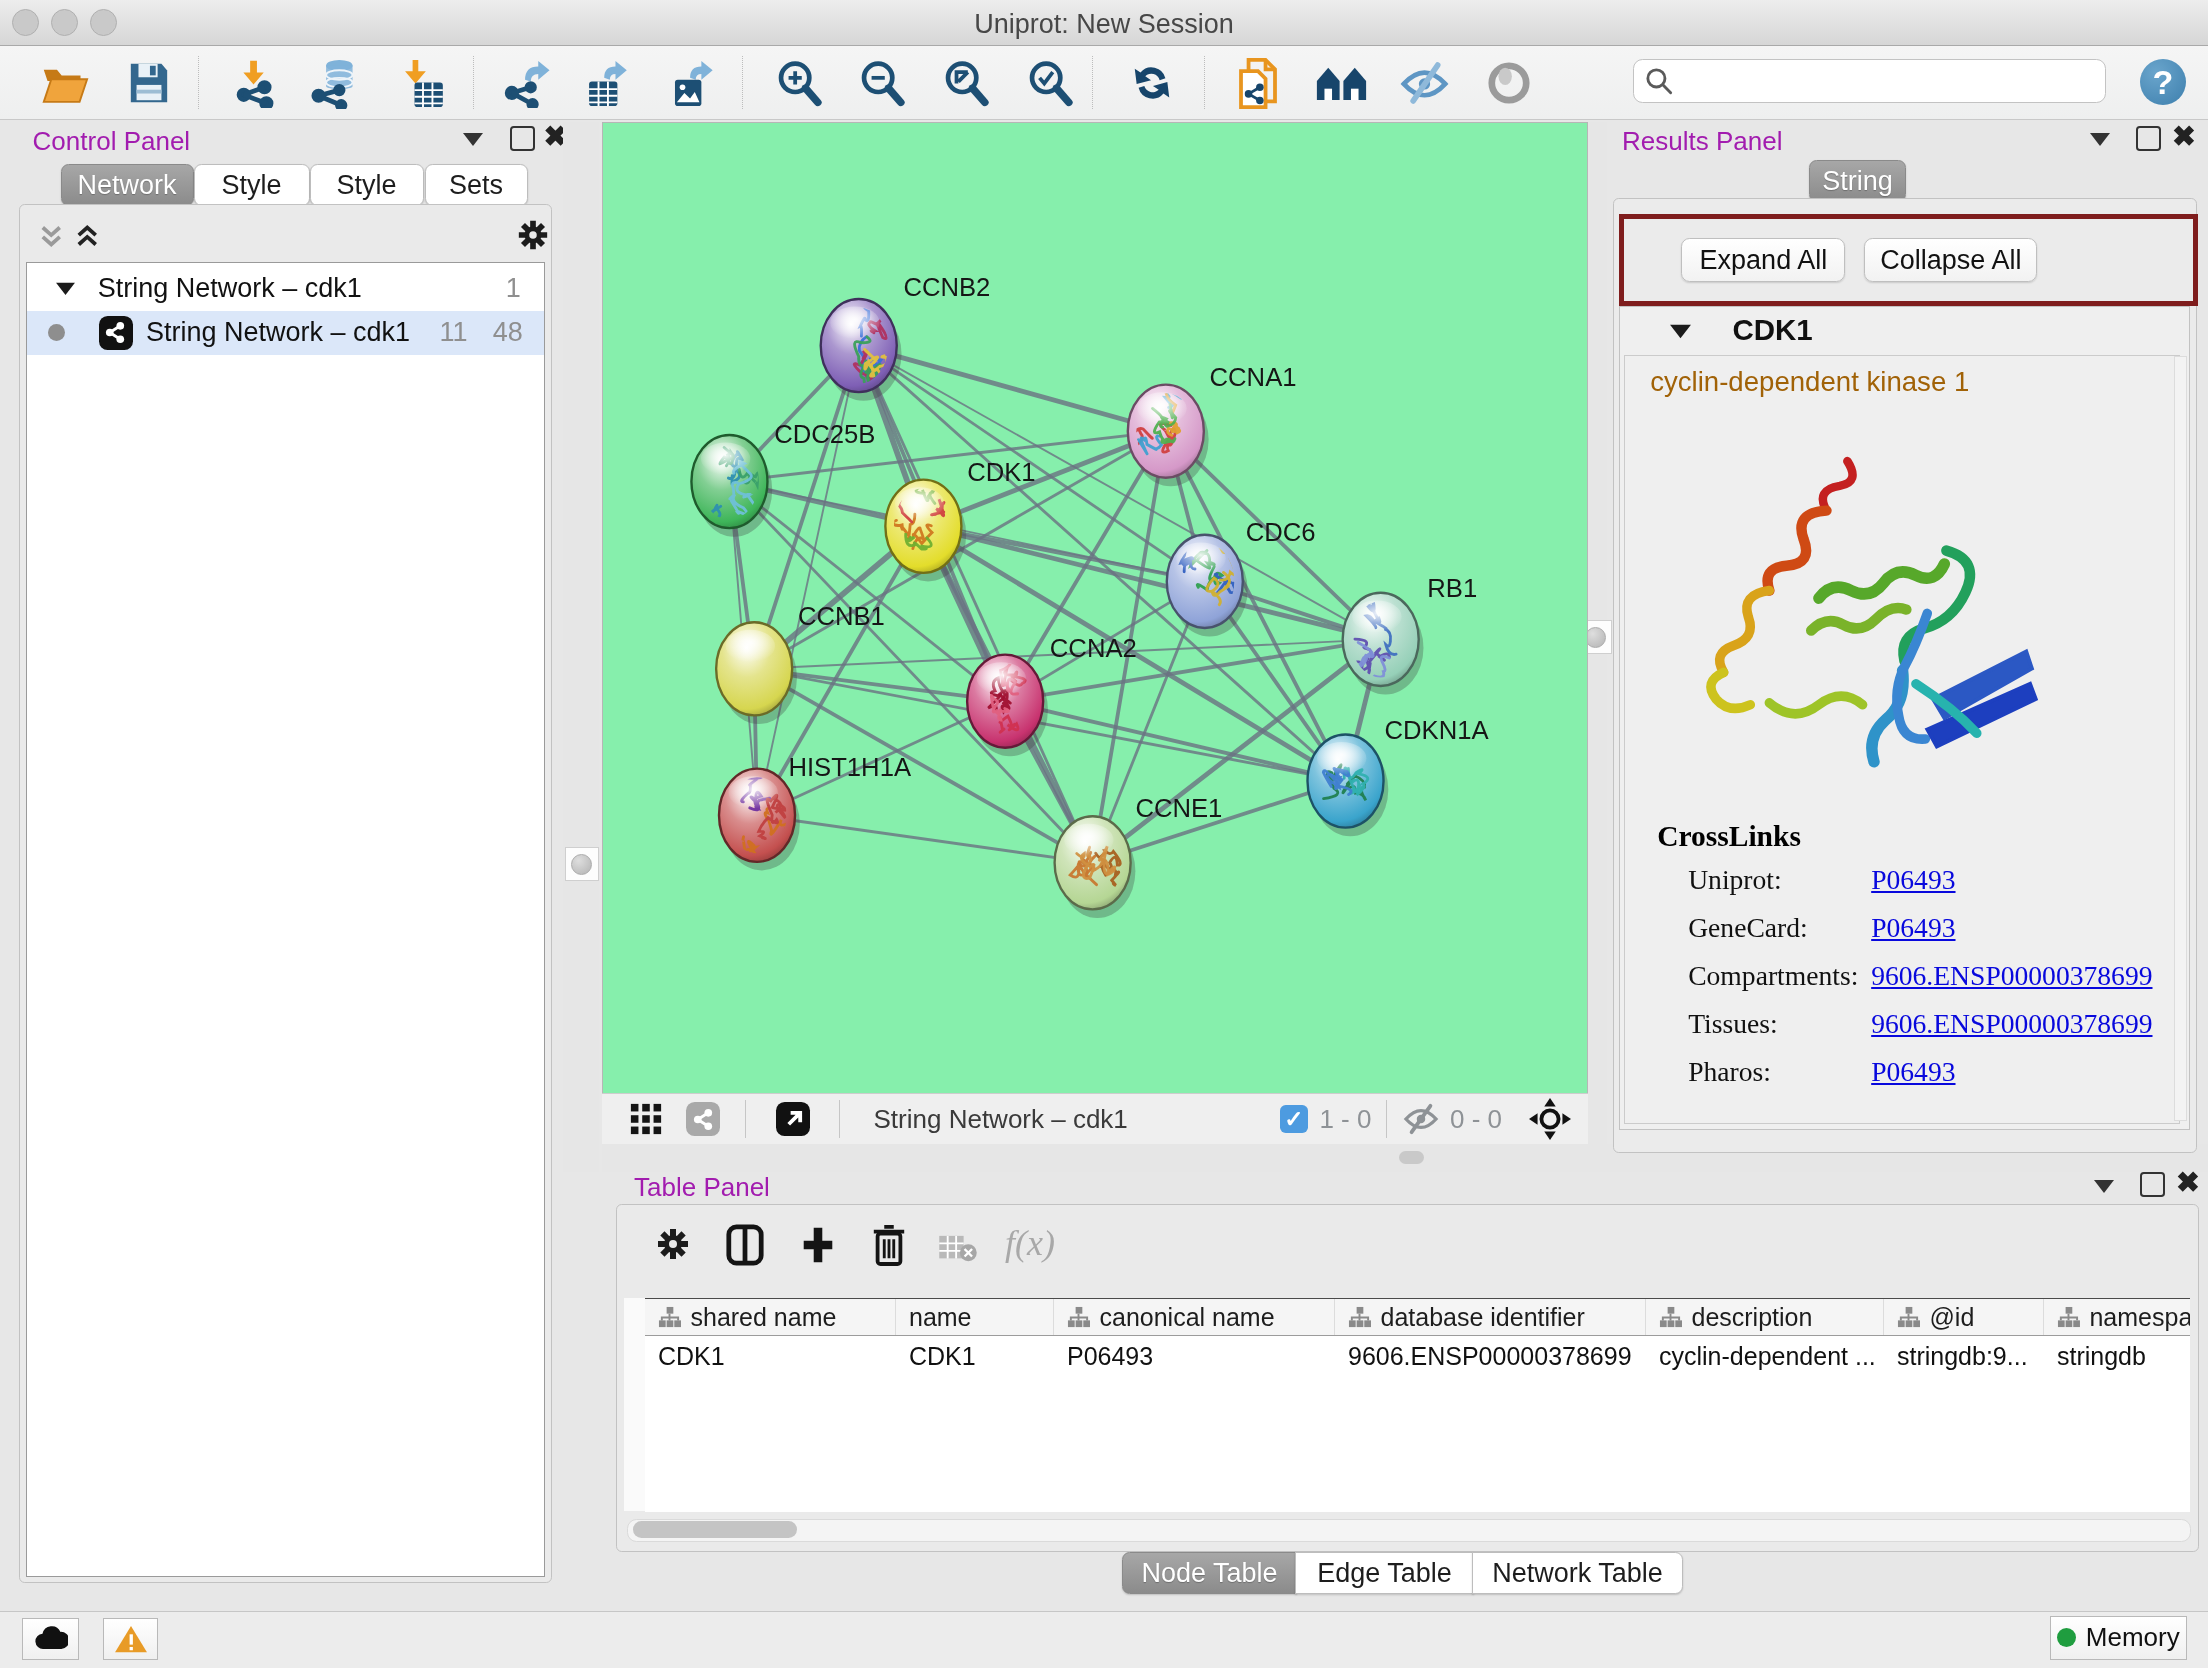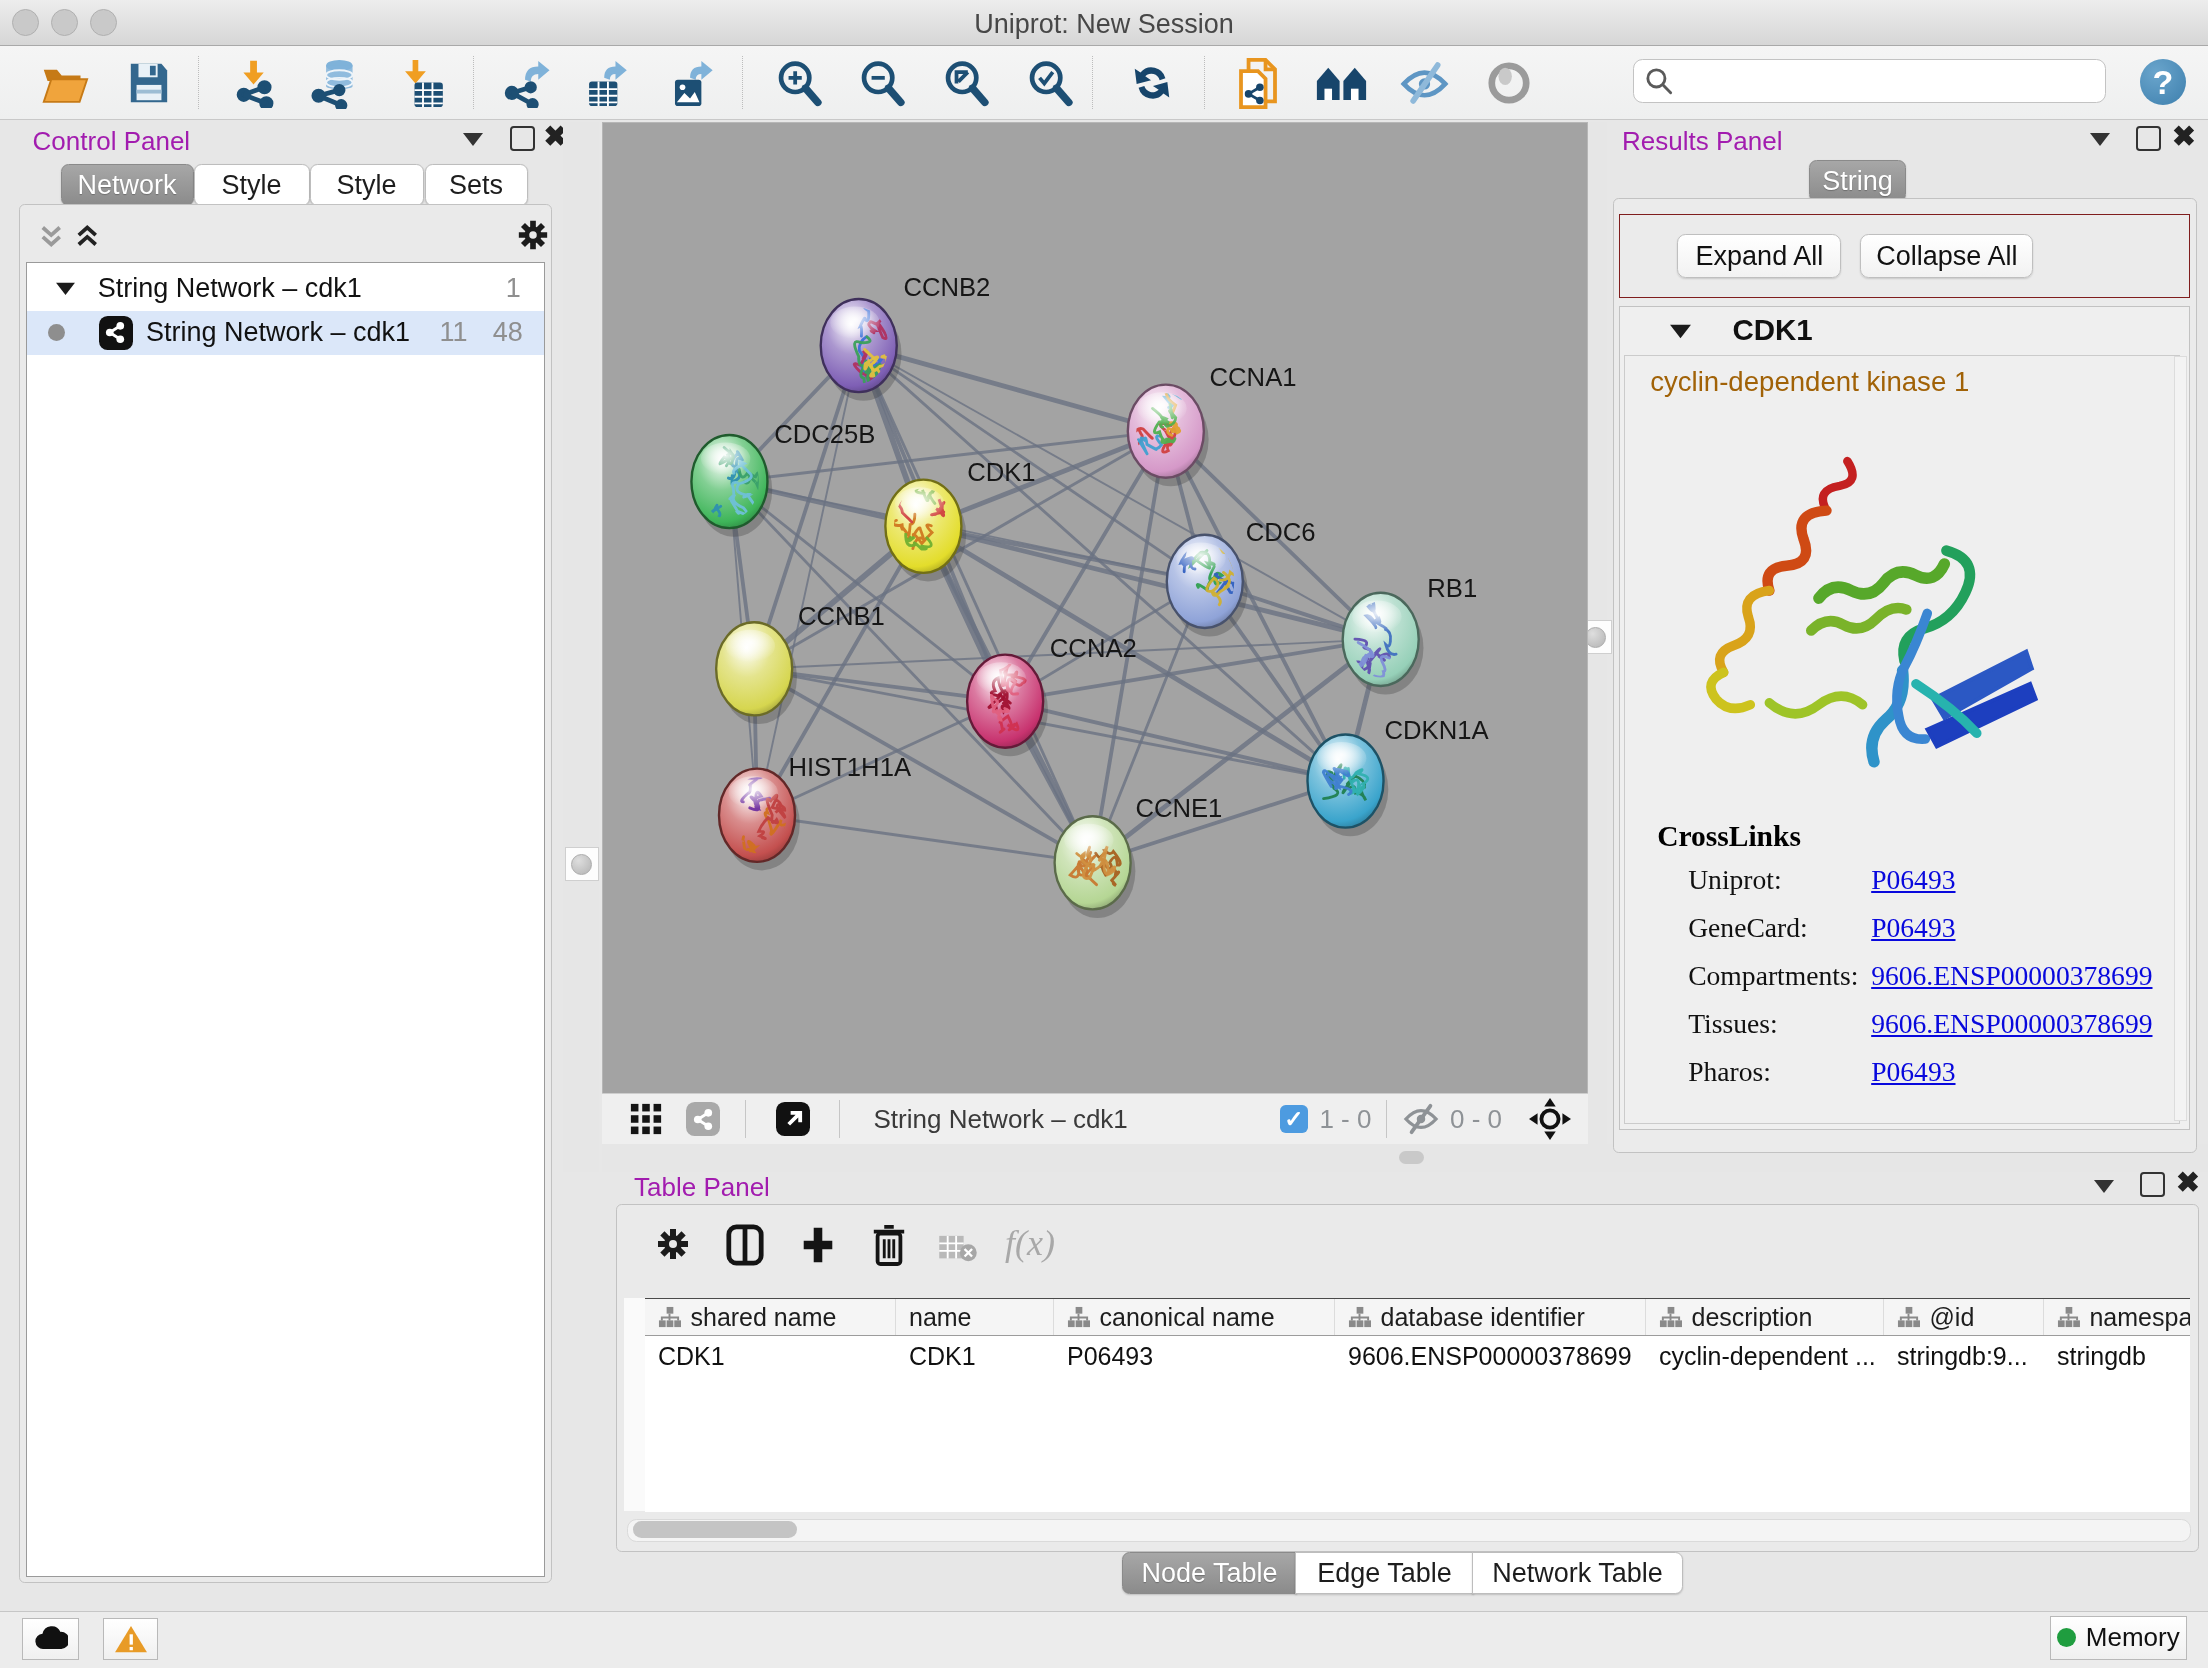--- a/index.html
+++ b/index.html
@@ -38,21 +38,21 @@
   .tree-row{height:44px;display:flex;align-items:center;font-size:27px;color:#111;}
   .tree-row.sel{background:#dbe7f9;}
   .count{color:#8f8f8f;}
   .share-badge{width:34px;height:34px;background:#111;border-radius:8.6px;display:flex;align-items:center;justify-content:center;}
   
   .split{background:#e6e6e6;}
   .grip{width:32px;height:32px;background:#fdfdfd;border:1px solid #cfcfcf;display:flex;align-items:center;justify-content:center;}
   .grip i{display:block;width:19px;height:19px;border-radius:50%;background:radial-gradient(circle at 35% 30%,#dedede,#b3b3b3);border:1px solid #ababab;}
   .oval{width:25px;height:13.3px;border-radius:7.6px;background:#c9c9c9;}
   
-  .net-canvas{left:602px;top:122px;width:984px;height:970px;background:#a3a3a3;border:1px solid #b6b6b6;}
+  .net-canvas{left:602px;top:122px;width:984px;height:970px;background:#86efac;border:1px solid #b6b6b6;}
   .node-label{font-size:27px;fill:#161616;font-family:"Liberation Sans",sans-serif;}
   .net-bar{left:602px;top:1093px;width:986px;height:50px;background:#efefef;border-top:1px solid #cdcdcd;
     border-bottom:1px solid #cdcdcd;display:flex;align-items:center;}
   .nb-sep{width:0;height:38px;border-left:1px solid #c6c6c6;}
   .nb-txt{font-size:26px;color:#3a3a3a;}
   .nb-num{font-size:26px;color:#8e9296;}
   .checkbox{width:28.5px;height:28.5px;background:#4d9be0;border-radius:5.7px;display:flex;align-items:center;justify-content:center;color:#fff;font-size:23px;font-weight:bold;}
   
   .rp{left:1607px;top:122px;width:597px;height:1050px;}
   .btn{background:linear-gradient(#ffffff,#f2f2f2);border:1px solid #bfbfbf;border-radius:8.6px;font-size:27px;color:#111;
@@ -666,21 +666,21 @@
 
 <div class="abs rp">
   <div class="abs panel-title" style="left:15px;top:3.8px">Results Panel</div>
   <div class="abs hdr-caret" style="left:483px;top:11.4px"></div>
   <div class="abs hdr-box" style="left:529px;top:3.8px"></div>
   <div class="abs hdr-x" style="left:565px;top:3.8px">✖</div>
 
   <div class="abs tab sel" style="left:202px;top:38px;width:95px">String</div>
 
   <div class="abs inner-box" style="left:5.7px;top:76px;width:582px;height:953px;background:#ebebeb">
-    <div class="abs" style="left:5.7px;top:15px;width:569px;height:82px;border:1px solid #7f1d1d">
+    <div class="abs" style="left:5.7px;top:15px;width:569px;height:82px;border:5px solid #7f1d1d">
       <div class="btn abs" style="left:57px;top:19px;width:162px;height:42px">Expand All</div>
       <div class="btn abs" style="left:240px;top:19px;width:171px;height:42px">Collapse All</div>
     </div>
 
     <div class="abs" style="left:5.7px;top:107px;width:569px;height:822px;border:1px solid #c2c2c2;background:#efefef">
       <svg class="abs" style="left:48px;top:15px" width="25" height="19" viewBox="0 0 26 20">
         <path d="M2 3 h22 l-11 14 z" fill="#1b1b1b"></path>
       </svg>
       <div class="abs" style="left:112px;top:5.7px;font-size:29.5px;font-weight:bold;color:#111">CDK1</div>
       <div class="abs" style="left:3.8px;top:48px;width:554px;height:767px;border:1px solid #cbcbcb">

